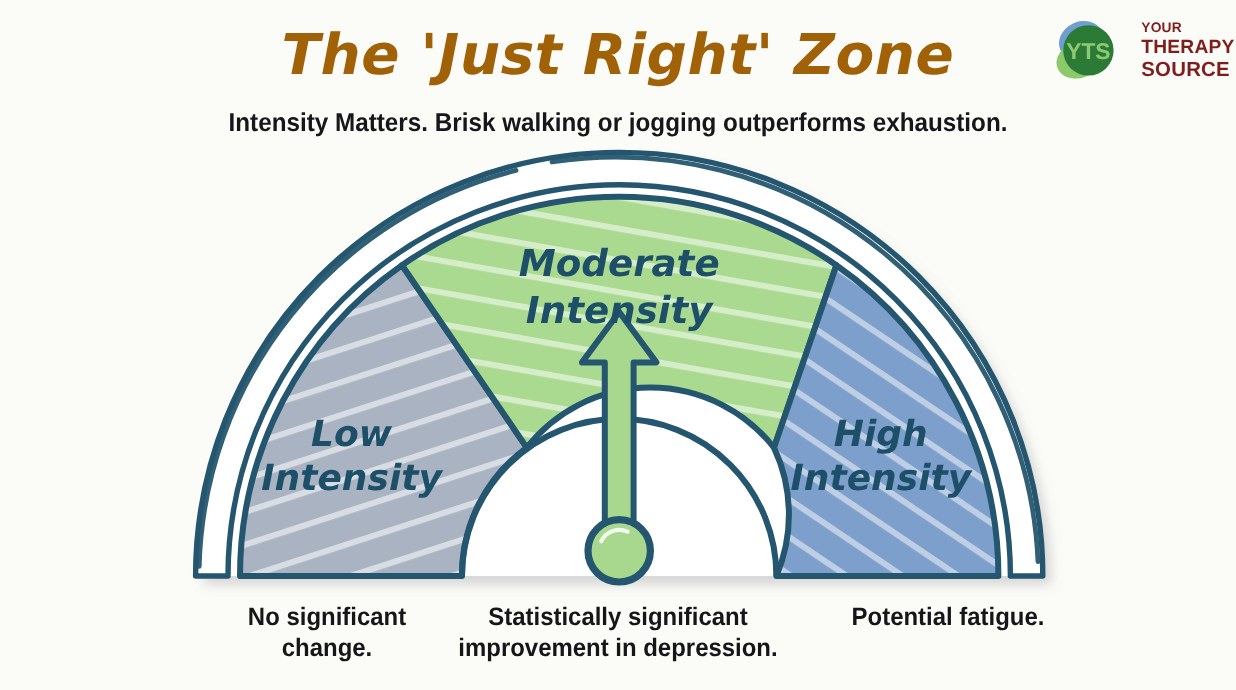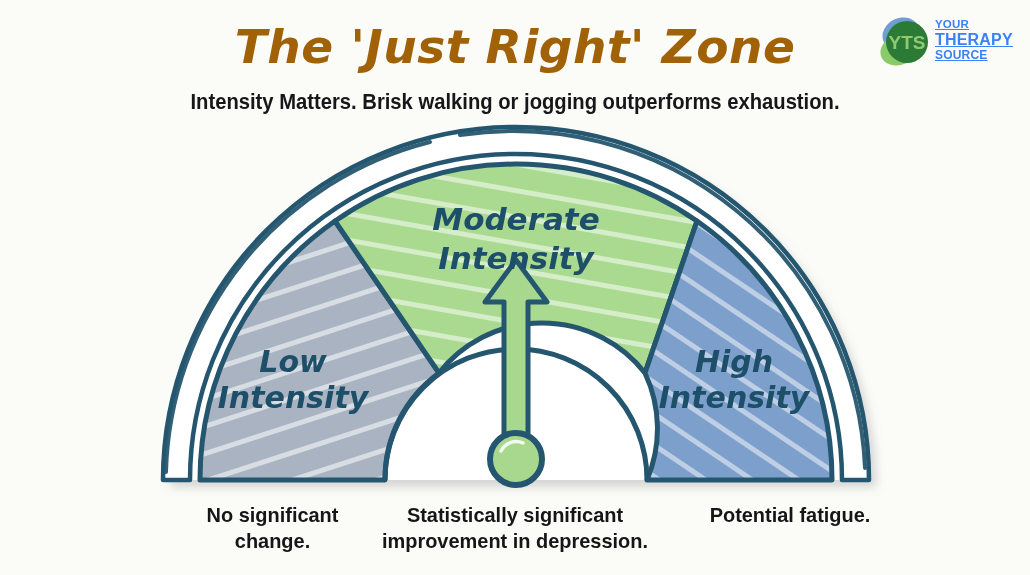--- a/index.html
+++ b/index.html
@@ -36,31 +36,30 @@
     white-space:nowrap;
   }
 
   
   .logo{
     position:absolute;left:877px;top:14px;
     width:140px;height:58px;
   }
   .logo-mark{position:absolute;left:0;top:0;width:58px;height:55px;}
   .logo-text{
-    position:absolute;left:58px;top:5px;
-    color:#3b82f6;
+    position:absolute;left:74px;top:5px;
+    color:#7f1d1d;
     font-family:"Liberation Sans", sans-serif;
     font-weight:700;
     line-height:1.0;
     letter-spacing:.2px;
-    text-decoration:underline;
   }
   .logo-text .l1{font-size:11.5px;display:block;}
   .logo-text .l2{font-size:16px;display:block;margin-top:1px;}
-  .logo-text .l3{font-size:12px;display:block;margin-top:1px;}
+  .logo-text .l3{font-size:17px;display:block;margin-top:1px;}
 
   
   .gauge{position:absolute;left:130px;top:120px;width:790px;height:395px;}
   .gauge svg{display:block;width:790px;height:395px;overflow:visible;}
 
   .seg-label{
     font-family:"DejaVu Sans", sans-serif;
     font-style:italic;
     font-weight:700;
     fill:#1d4f68;

